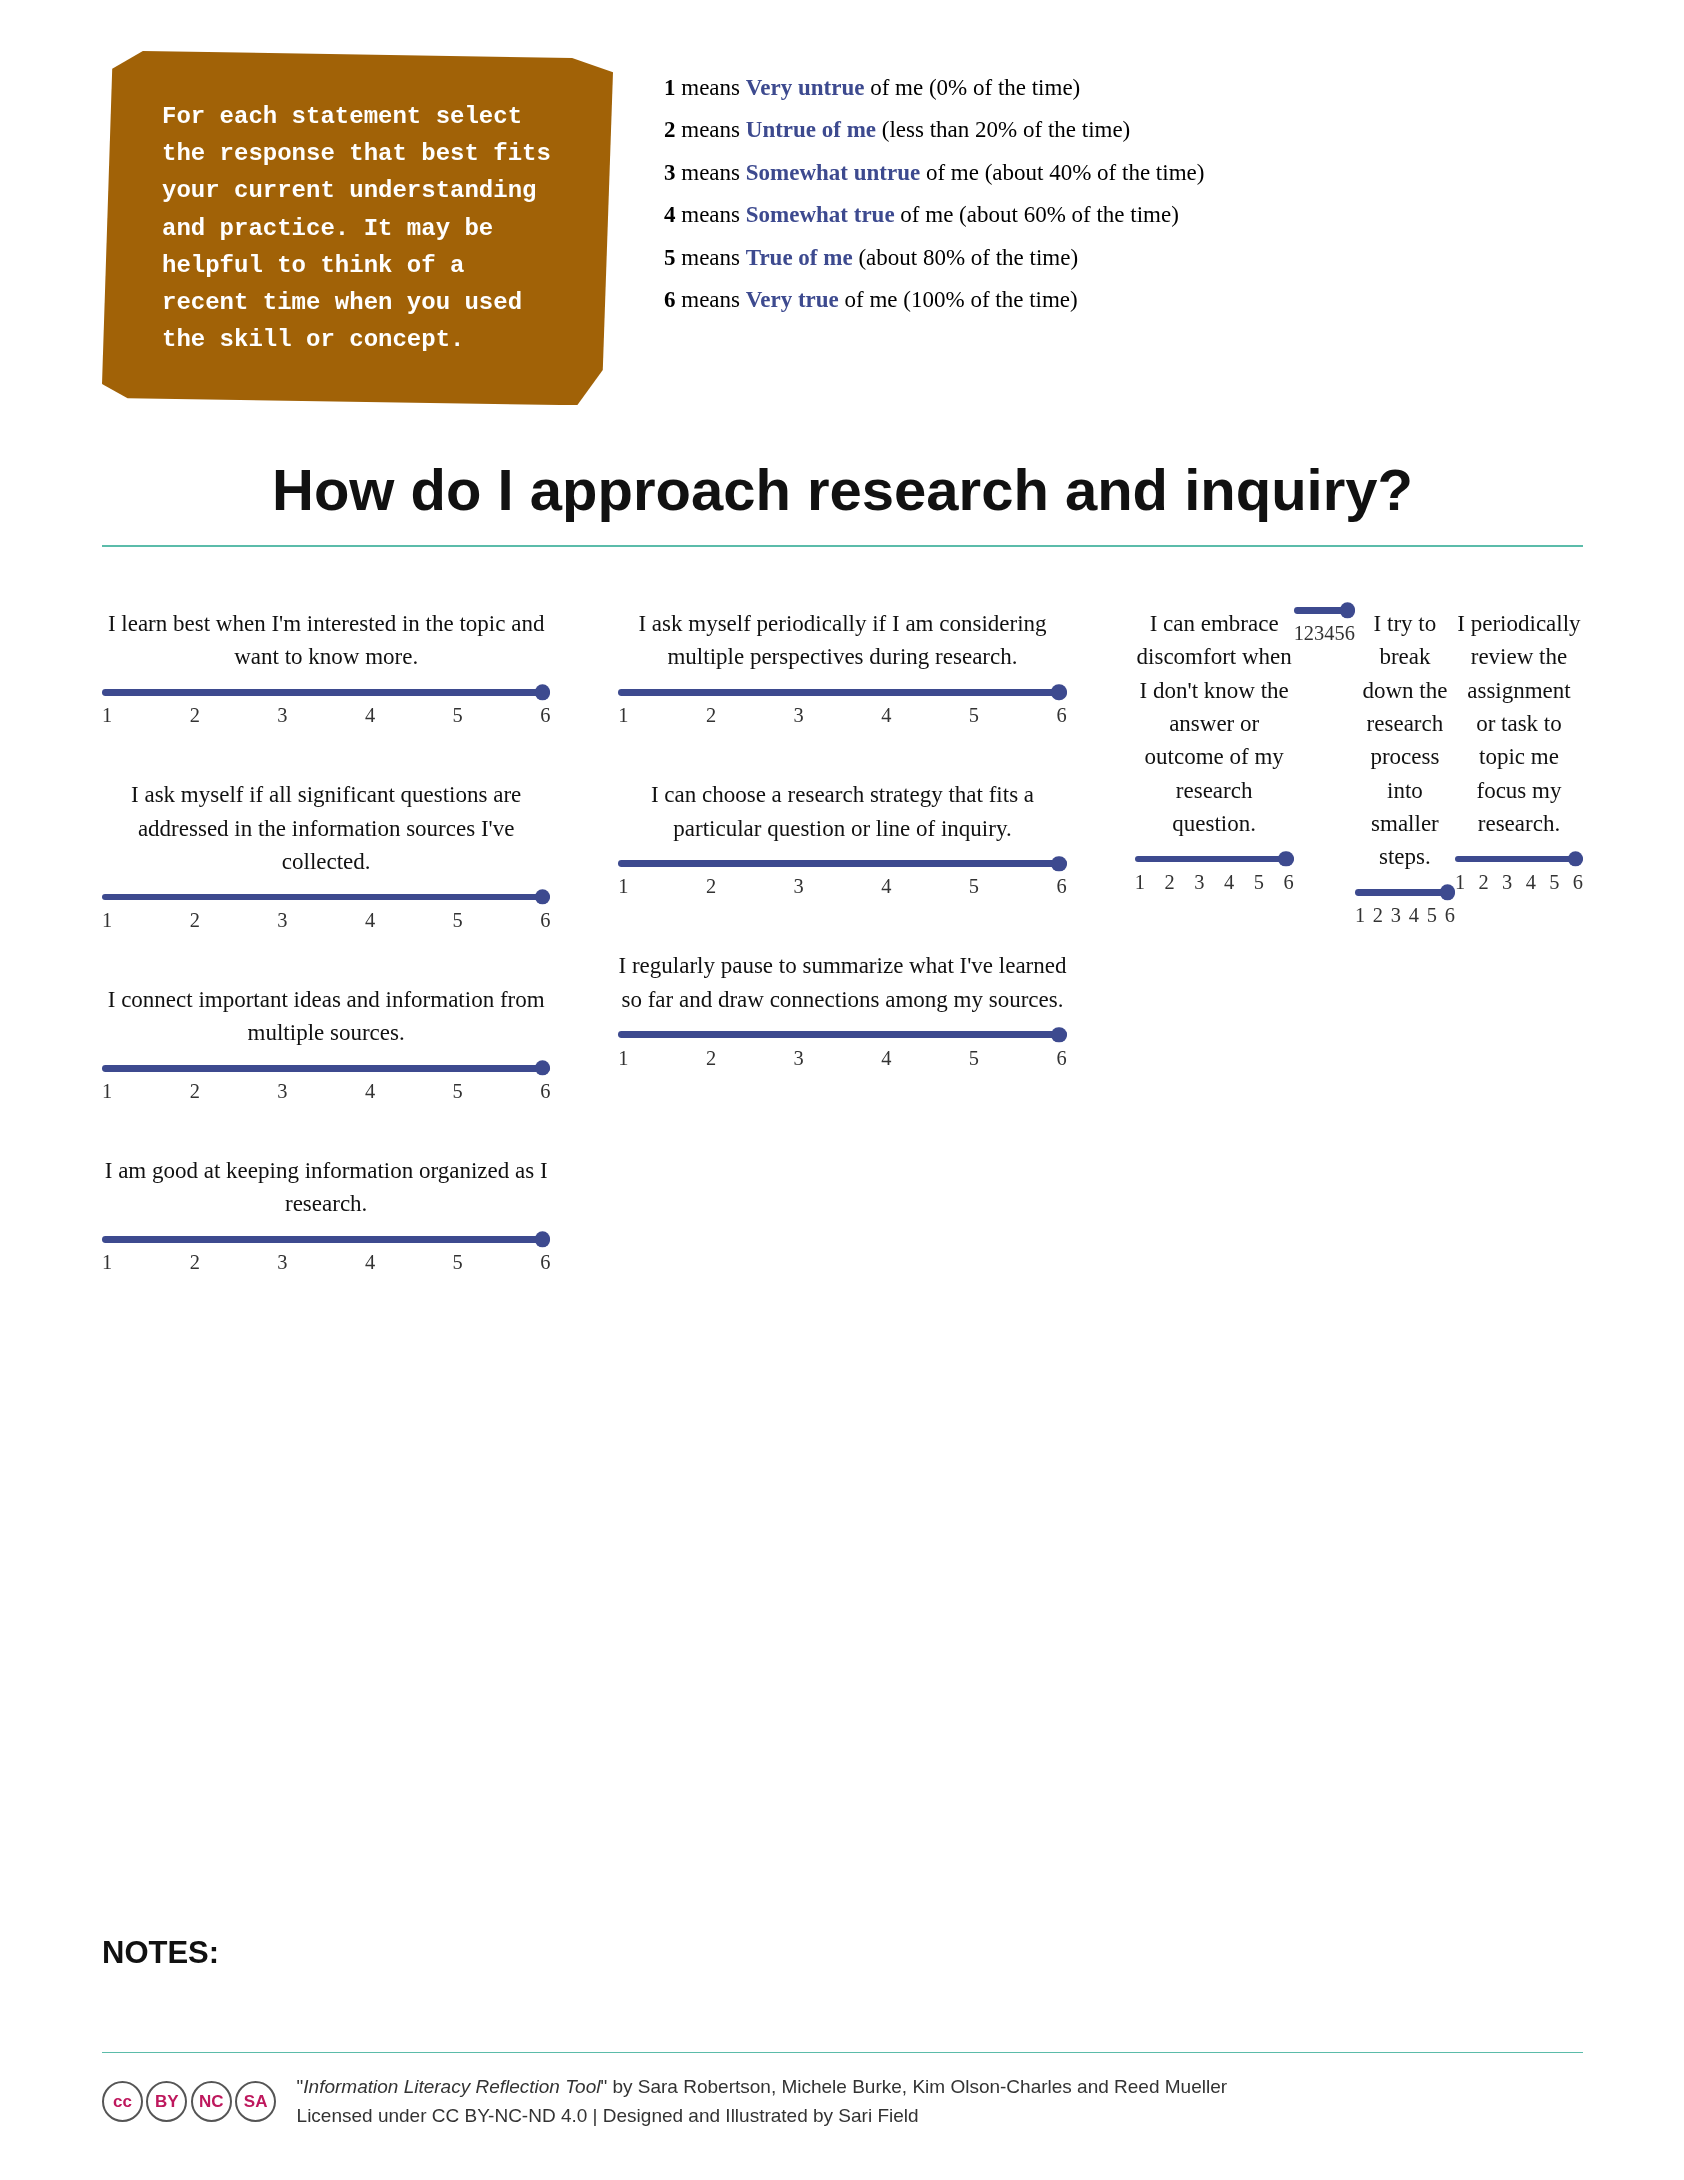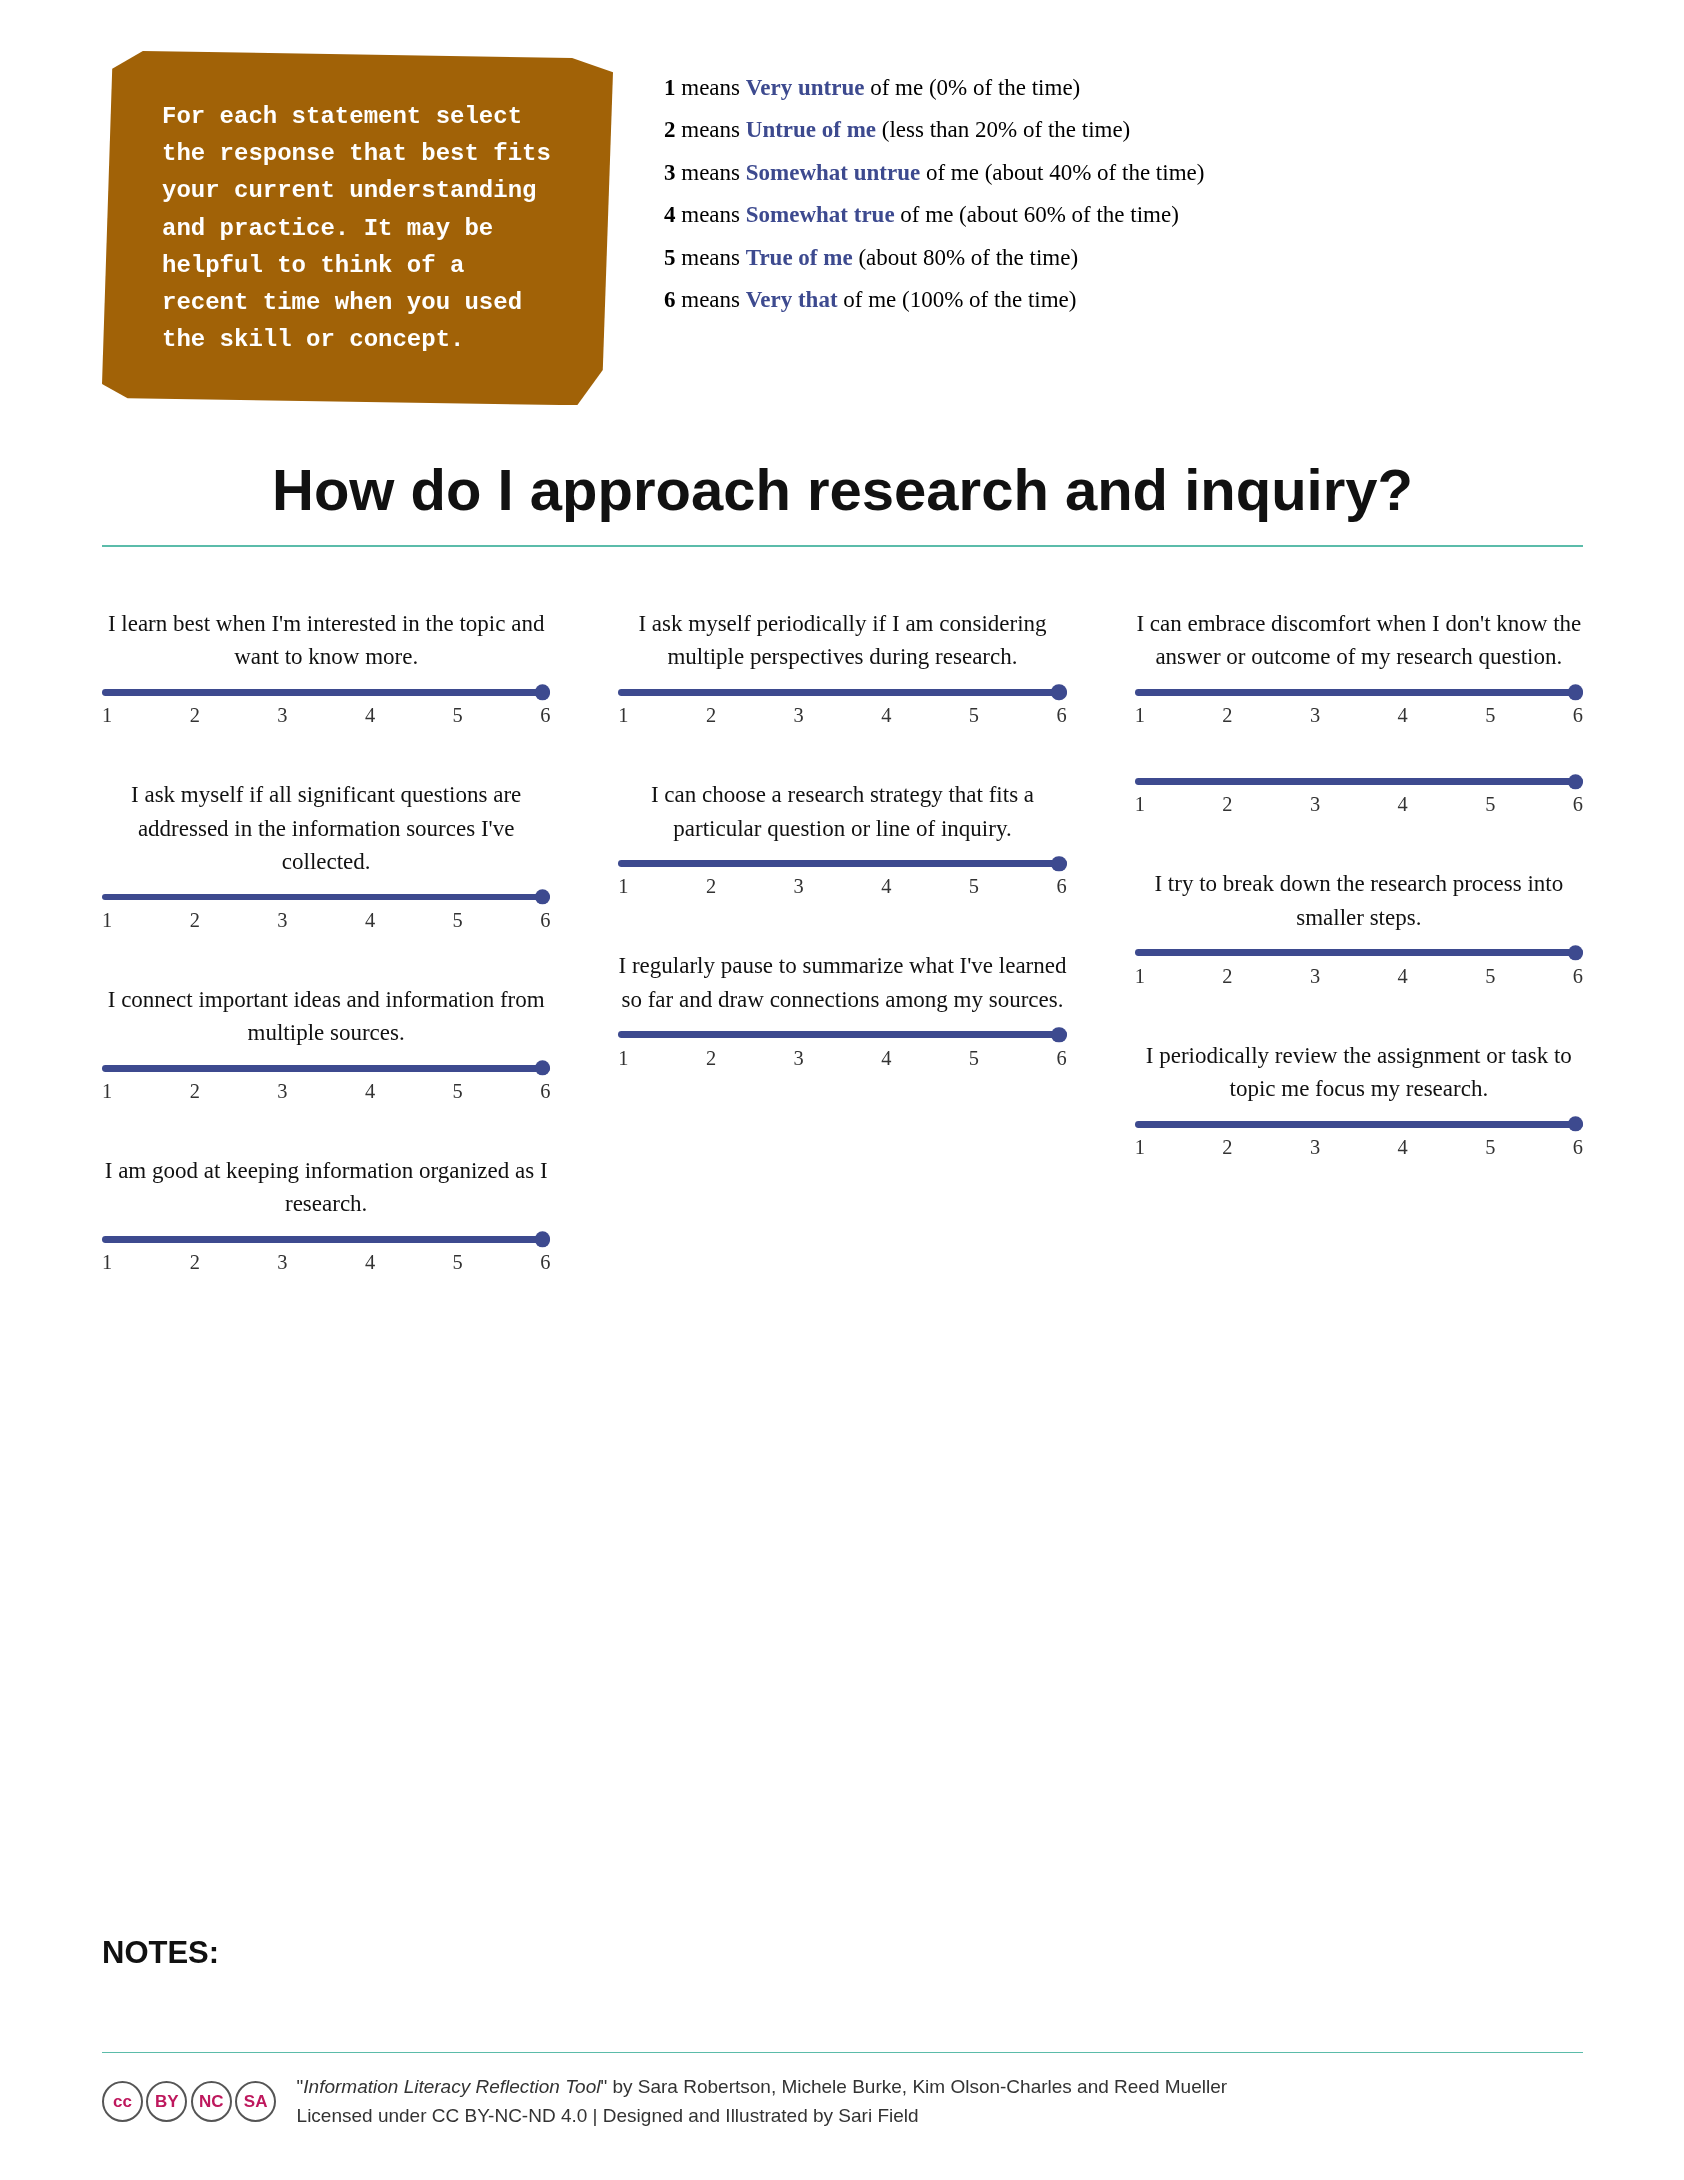--- a/index.html
+++ b/index.html
@@ -195,21 +195,21 @@
     <div class="blue-splash">
       <span>For each statement select the response that best fits your current understanding and practice. It may be helpful to think of a recent time when you used the skill or concept.</span>
     </div>
     <div class="scale-legend">
 
     <p><strong>1</strong> means <strong class="bold-blue">Very untrue</strong> of me (0% of the time)</p>
         <p><strong>2</strong> means <strong class="bold-blue">Untrue of me</strong> (less than 20% of the time)</p>
         <p><strong>3</strong> means <strong class="bold-blue">Somewhat untrue</strong> of me (about 40% of the time)</p>
         <p><strong>4</strong> means <strong class="bold-blue">Somewhat true</strong> of me (about 60% of the time)</p>
         <p><strong>5</strong> means <strong class="bold-blue">True of me</strong> (about 80% of the time)</p>
-        <p><strong>6</strong> means <strong class="bold-blue">Very that</strong> of me (100% of the time)</p>
+        <p><strong>6</strong> means <strong class="bold-blue">Very true</strong> of me (100% of the time)</p>
       </div>
   </div>
 
   <div class="section-title">How do I approach research and inquiry?</div>
 
   <div class="questions-grid">
 
   <div style="display: flex; flex-direction: column;">
         <div class="question-block">
           <div class="question-text">I learn best when I'm interested in the topic and want to know more.</div>
@@ -305,21 +305,21 @@
               <span>1</span>
               <span>2</span>
               <span>3</span>
               <span>4</span>
               <span>5</span>
               <span>6</span>
             </div>
           </div>
         </div>
       </div>
-      <div style="display: flex; flex-direction: column;">
+      <div style="display: flex; flex-direction: row;">
         <div class="question-block">
           <div class="question-text">I can embrace discomfort when I don't know the answer or outcome of my research question.</div>
           <div class="scale-bar-container">
             <div class="scale-track"></div>
             <div class="scale-labels">
               <span>1</span>
               <span>2</span>
               <span>3</span>
               <span>4</span>
               <span>5</span>

